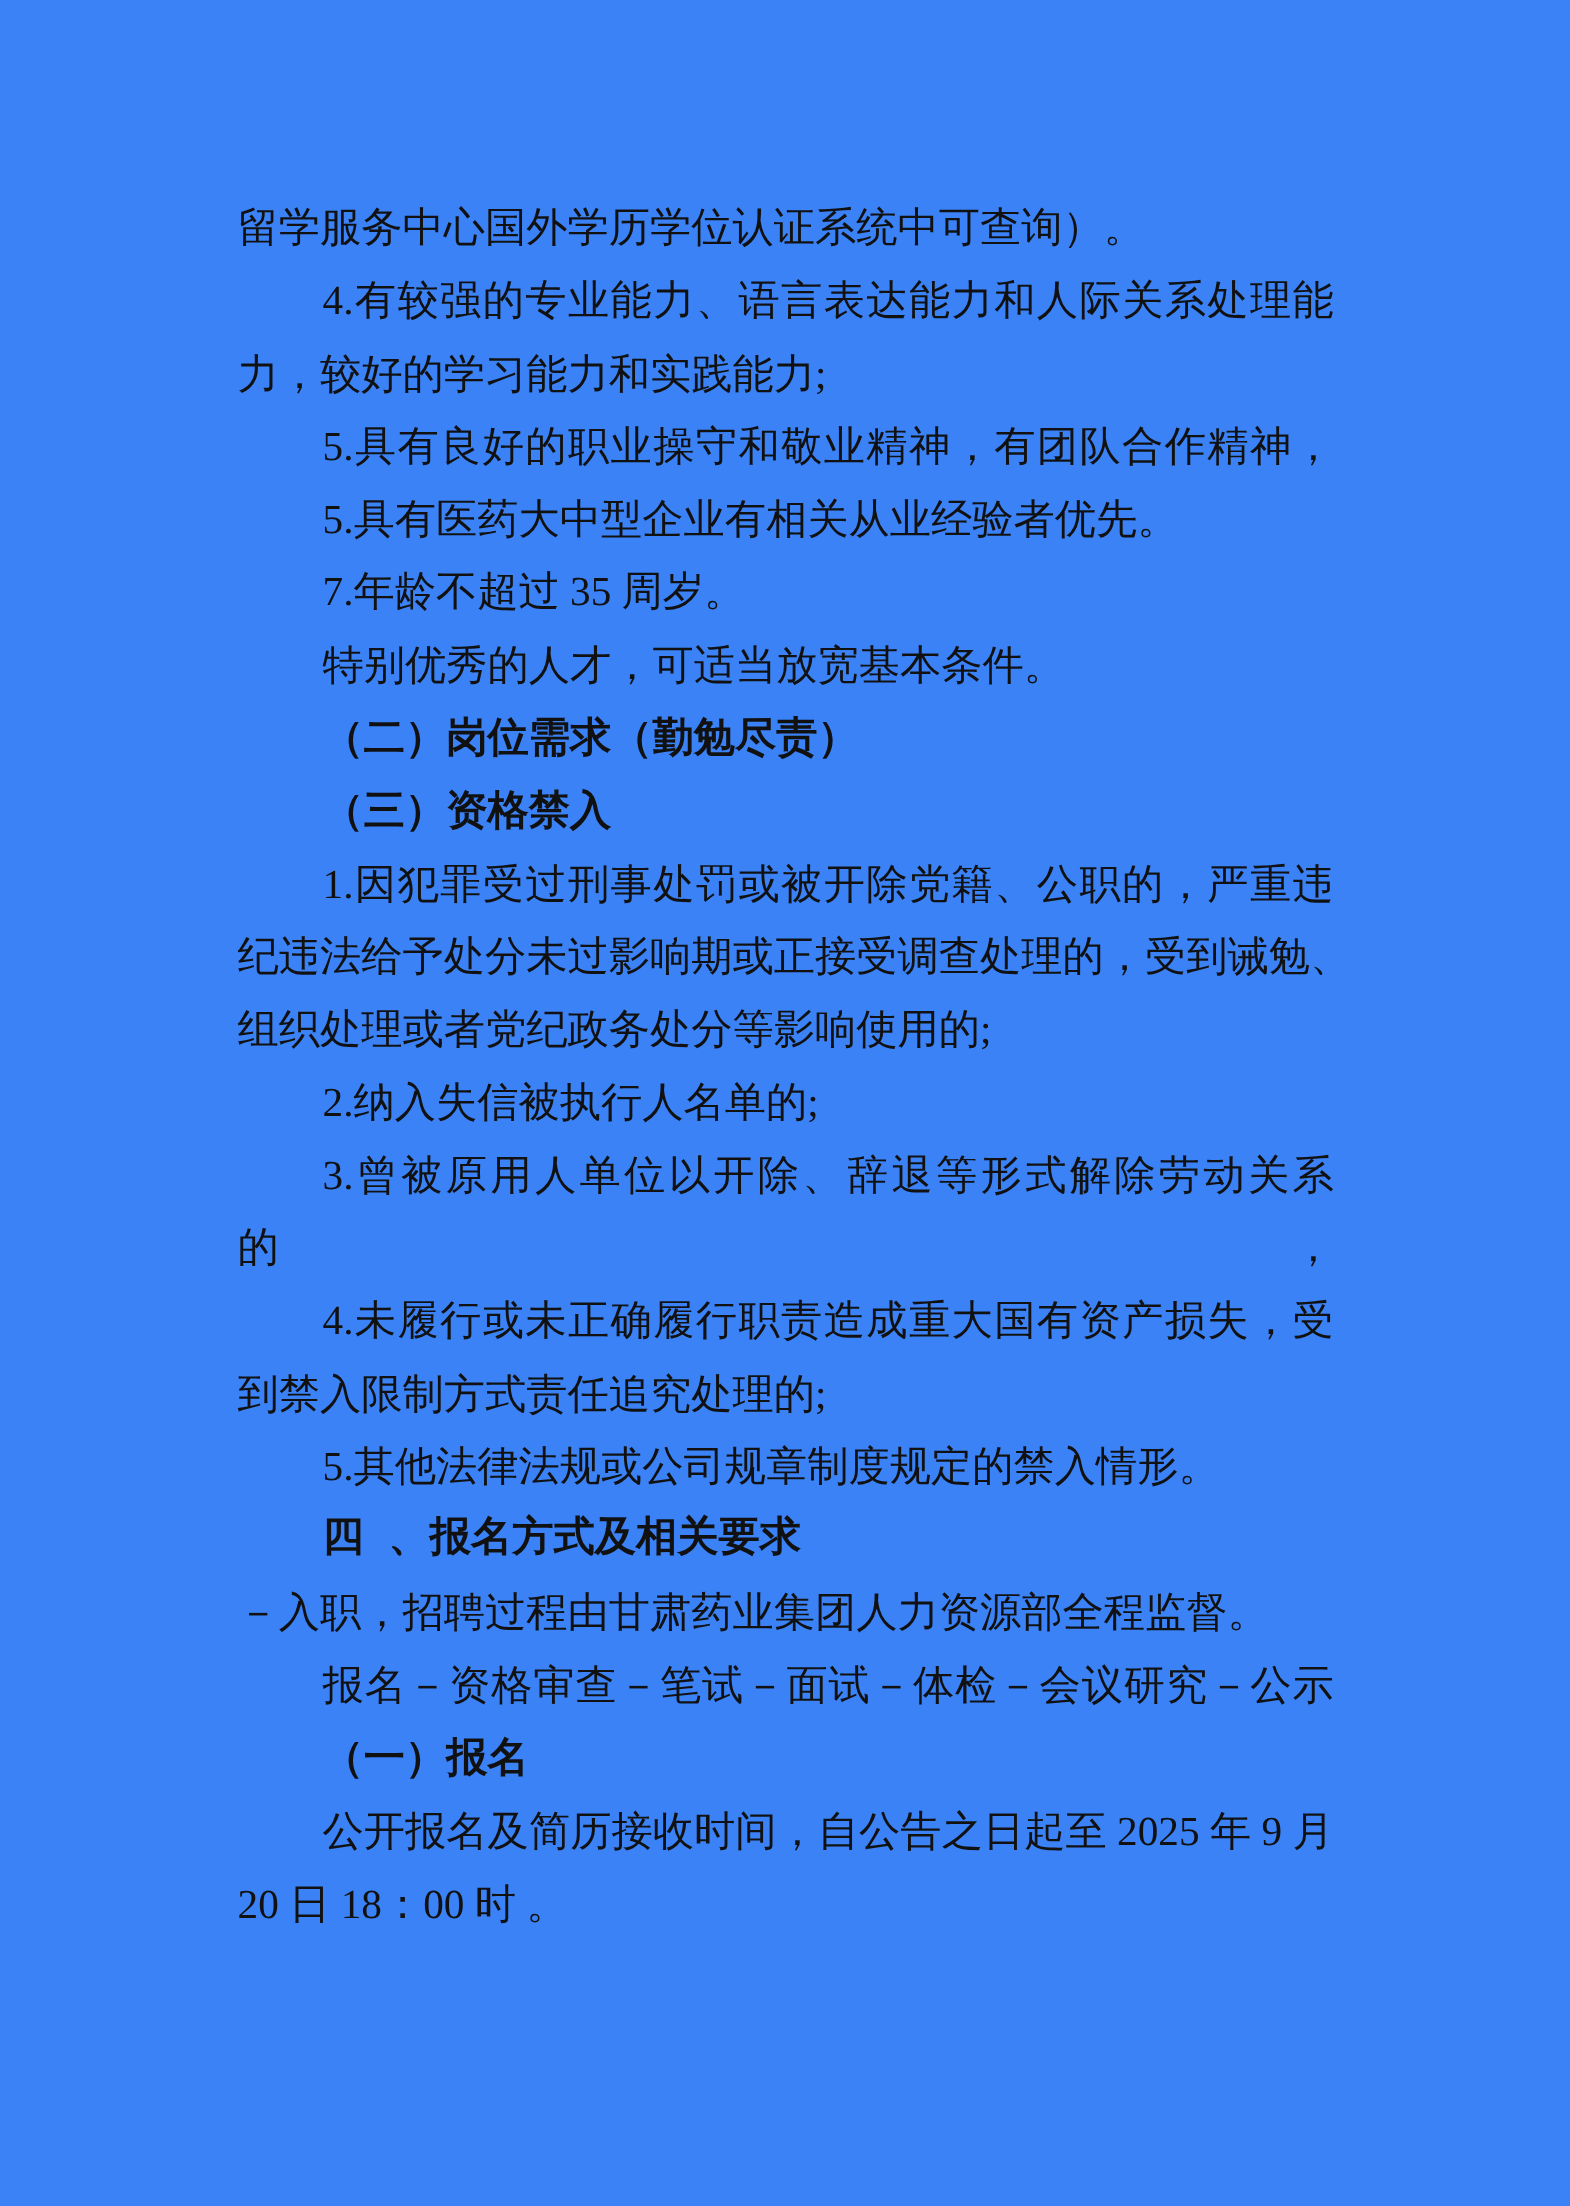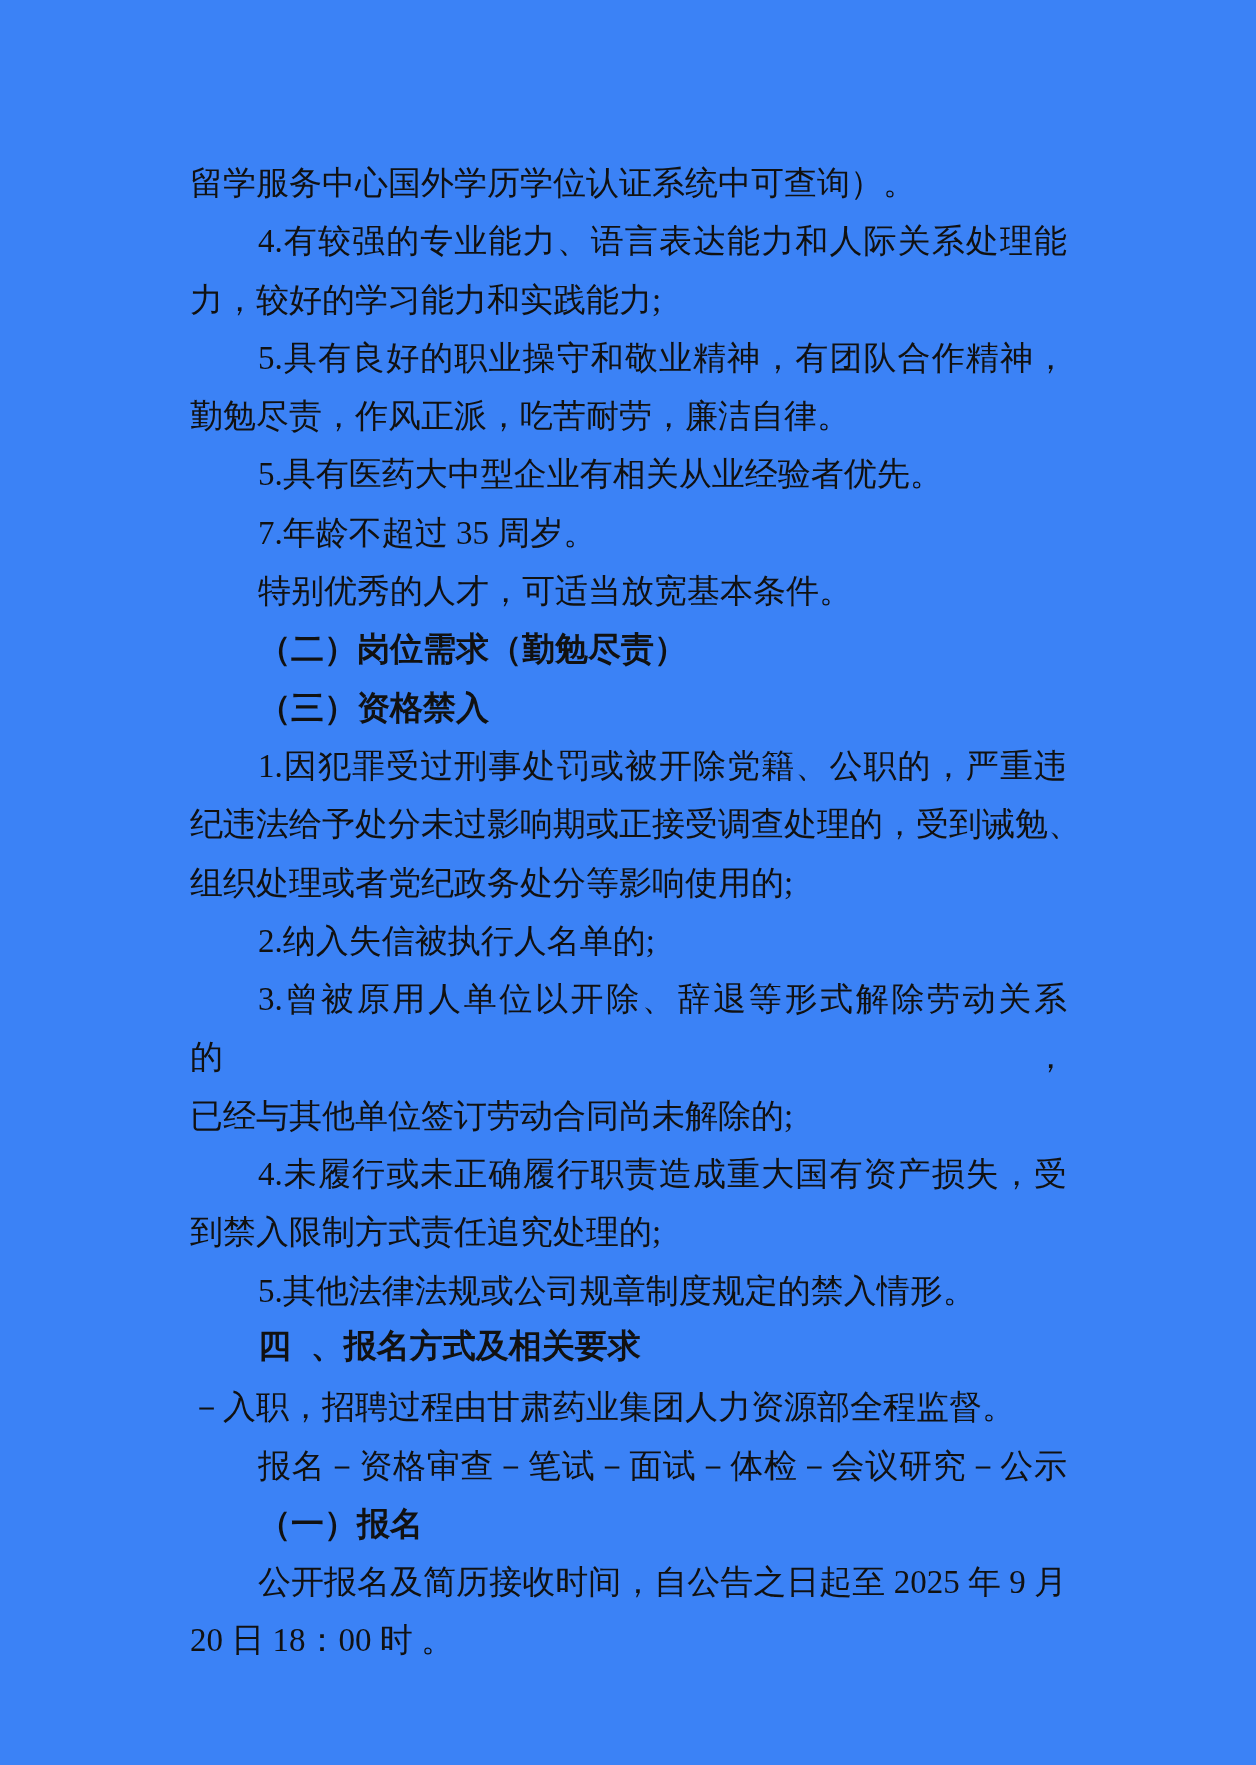--- a/index.html
+++ b/index.html
@@ -47,32 +47,30 @@
 </style>
 </head>
 <body>
 
 <div class="page">
   <div class="content">
       <div class="line">留学服务中心国外学历学位认证系统中可查询）。</div>
       <div class="line fill indent">4.有较强的专业能力、语言表达能力和人际关系处理能</div>
       <div class="line">力，较好的学习能力和实践能力;</div>
       <div class="line fill indent">5.具有良好的职业操守和敬业精神，有团队合作精神，</div>
-      <div class="line">勤勉尽责，作风正派，吃苦耐劳，廉洁自律。</div>
       <div class="line indent">5.具有医药大中型企业有相关从业经验者优先。</div>
       <div class="line indent">7.年龄不超过 35 周岁。</div>
       <div class="line indent">特别优秀的人才，可适当放宽基本条件。</div>
       <div class="line bold indent">（二）岗位需求（勤勉尽责）</div>
       <div class="line bold indent">（三）资格禁入</div>
       <div class="line fill indent">1.因犯罪受过刑事处罚或被开除党籍、公职的，严重违</div>
       <div class="line">纪违法给予处分未过影响期或正接受调查处理的，受到诫勉、</div>
       <div class="line">组织处理或者党纪政务处分等影响使用的;</div>
       <div class="line indent">2.纳入失信被执行人名单的;</div>
       <div class="line fill indent">3.曾被原用人单位以开除、辞退等形式解除劳动关系的，</div>
-      <div class="line">已经与其他单位签订劳动合同尚未解除的;</div>
       <div class="line fill indent">4.未履行或未正确履行职责造成重大国有资产损失，受</div>
       <div class="line">到禁入限制方式责任追究处理的;</div>
       <div class="line indent">5.其他法律法规或公司规章制度规定的禁入情形。</div>
       <div class="line bold sans indent">四 、报名方式及相关要求</div>
       <div class="line">－入职，招聘过程由甘肃药业集团人力资源部全程监督。</div>
       <div class="line fill indent">报名－资格审查－笔试－面试－体检－会议研究－公示</div>
       <div class="line bold indent">（一）报名</div>
       <div class="line fill indent">公开报名及简历接收时间，自公告之日起至 2025 年 9 月</div>
       <div class="line">20 日 18：00 时 。</div>
     </div>

